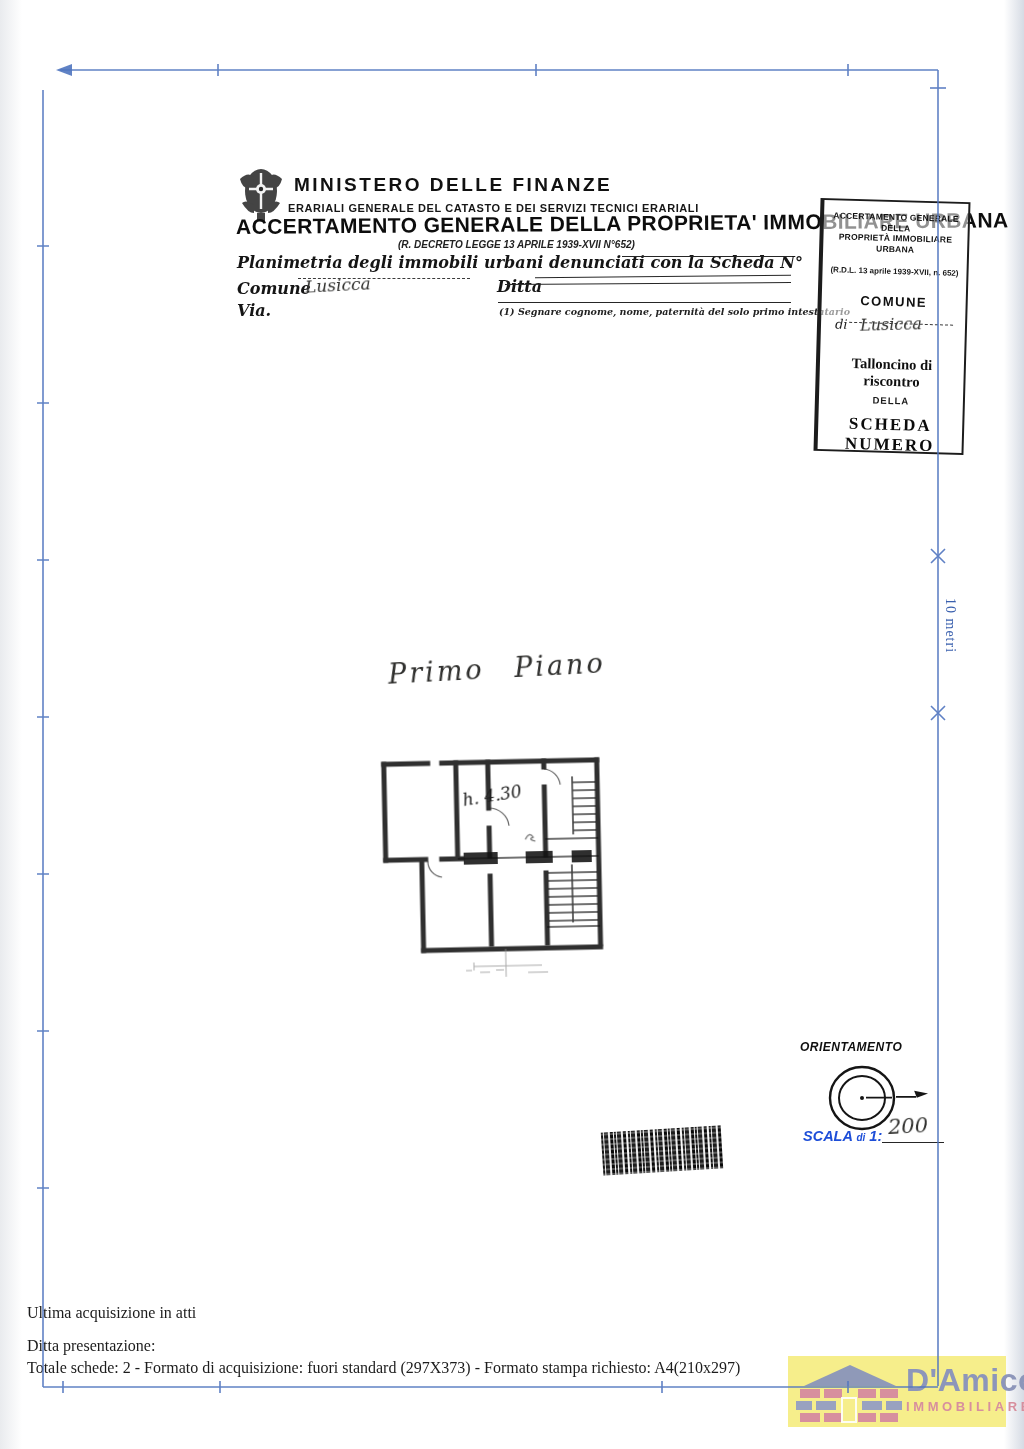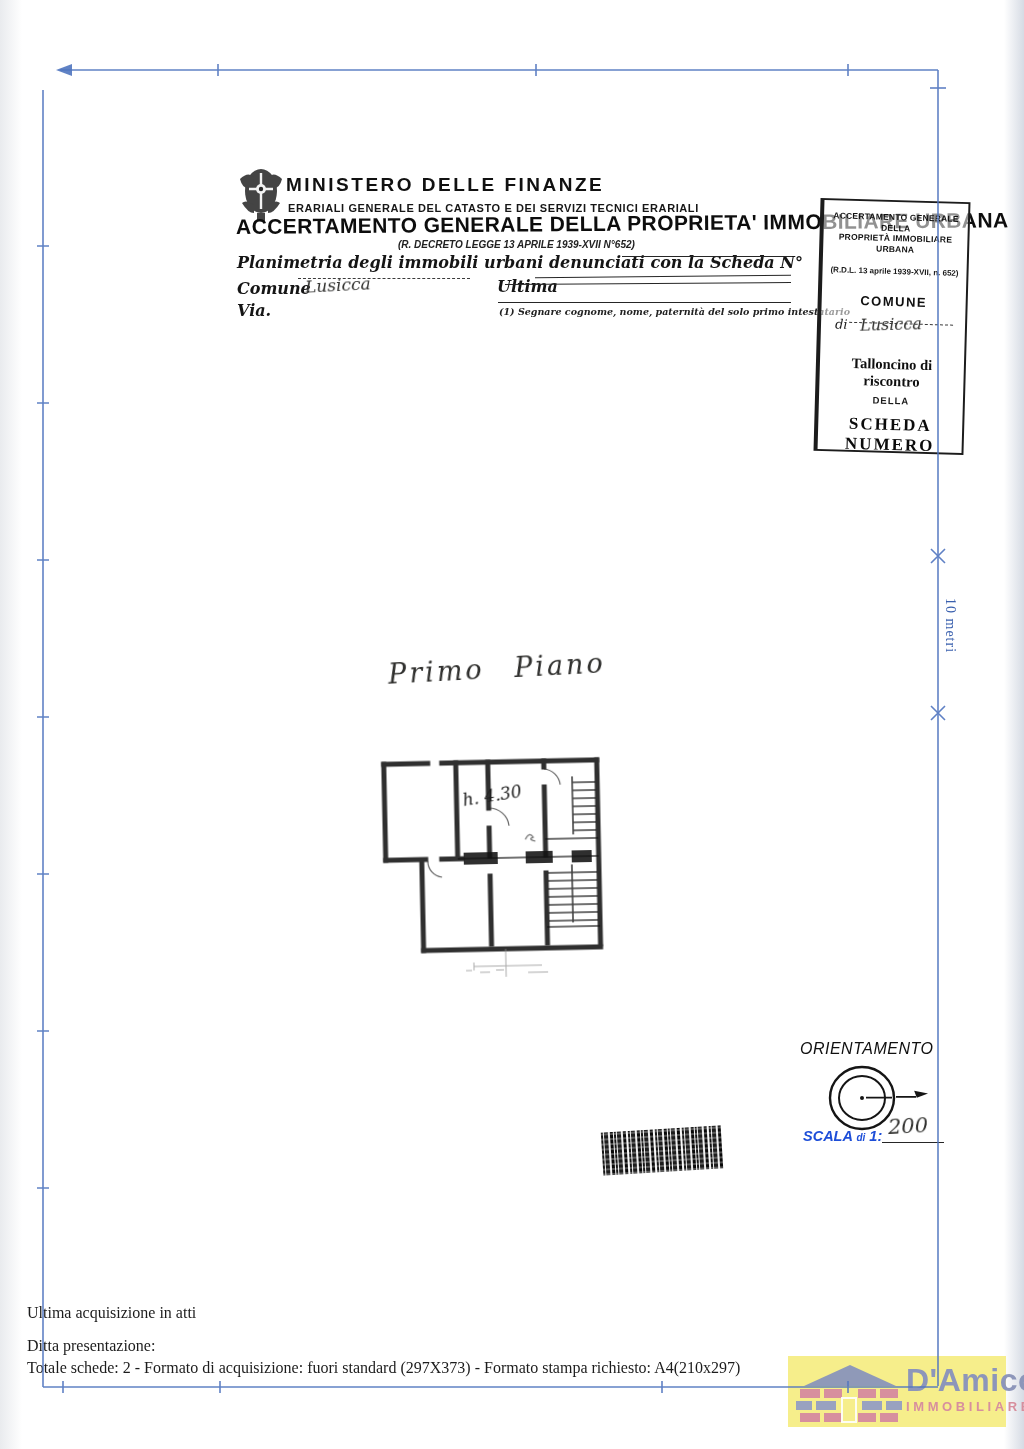--- a/index.html
+++ b/index.html
@@ -7,21 +7,21 @@
     width:1024px;height:1449px;position:relative;overflow:hidden;
     background:#ffffff;font-family:"Liberation Sans",sans-serif;color:#1a1a1a;
   }
   .scan-edge-left{position:absolute;left:0;top:0;width:22px;height:100%;
     background:linear-gradient(90deg,#e9ebee 0%,rgba(255,255,255,0) 100%);}
   .scan-edge-right{position:absolute;right:0;top:0;width:20px;height:100%;
     background:linear-gradient(270deg,#d6dbe4 0%,rgba(255,255,255,0) 100%);}
   .abs{position:absolute;}
 
   
-  .ministry{left:286px;top:174px;font-weight:bold;font-size:19px;letter-spacing:2.5px;color:#111;}
+  .ministry{left:294px;top:174px;font-weight:bold;font-size:19px;letter-spacing:2.5px;color:#111;}
   .direction{left:288px;top:202px;font-weight:bold;font-size:11px;letter-spacing:.6px;color:#161616;}
   .main-title{left:236px;top:215px;font-weight:bold;font-size:21px;letter-spacing:.4px;color:#0d0d0d;
     transform:rotate(-.5deg);white-space:nowrap;transform-origin:left;}
   .decree{left:398px;top:239px;font-weight:bold;font-style:italic;font-size:10px;color:#222;}
   .script{font-family:"DejaVu Serif",serif;font-style:italic;font-weight:bold;color:#151515;}
   .planline{left:237px;top:253px;font-size:16px;font-style:italic;}
   .formlabel{font-size:16px;}
   .rule{position:absolute;border-bottom:1.6px solid #262626;}
   .rule-dash{position:absolute;border-bottom:1.6px dashed #3a3a3a;}
   .footnote{left:499px;top:306px;font-family:"DejaVu Serif",serif;font-style:italic;font-weight:bold;
@@ -41,21 +41,21 @@
   .tallon .tris{font-family:"Liberation Serif",serif;font-weight:bold;font-size:14.5px;margin-top:22px;color:#0f0f0f;}
   .tallon .tdel{font-weight:bold;font-size:9.5px;letter-spacing:1px;margin-top:5px;}
   .tallon .tsch{font-family:"Liberation Serif",serif;font-weight:bold;font-size:17px;letter-spacing:2px;margin-top:9px;color:#0b0b0b;}
 
   
   .primo{left:388px;top:653px;font-size:27px;letter-spacing:3px;word-spacing:18px;}
   .planwrap{left:376px;top:748px;width:242px;height:246px;transform:rotate(-1.2deg);
     filter:blur(.28px) contrast(1.05);}
 
   
-  .orient-title{left:800px;top:1040px;font-weight:normal;font-style:italic;font-size:16px;
+  .orient-title{left:800px;top:1040px;font-weight:bold;font-style:italic;font-size:12px;
     letter-spacing:.5px;color:#101010;}
   .scala-row{left:803px;top:1128px;font-weight:bold;font-style:italic;font-size:14.5px;color:#1d4ed8;white-space:nowrap;}
   .scala-row .small{font-size:10px;}
   .scala-val{left:888px;top:1114px;font-size:21px;}
   .scala-rule{left:882px;top:1142px;width:62px;}
 
   
   .barcode{left:602px;top:1129px;width:120px;height:43px;transform:rotate(-3.5deg);
     filter:blur(.55px);
     background:
@@ -105,21 +105,21 @@
 <div class="abs main-title">ACCERTAMENTO GENERALE DELLA PROPRIETA' IMMOBILIARE URBANA</div>
 <div class="abs decree">(R. DECRETO LEGGE 13 APRILE 1939-XVII N°652)</div>
 
 <div class="abs script planline">Planimetria degli immobili urbani denunciati con la Scheda N°</div>
 <div class="rule" style="left:622px;top:256px;width:170px;"></div>
 
 <div class="abs script formlabel" style="left:237px;top:279px;">Comune</div>
 <div class="abs handwrite" style="left:305px;top:275px;font-size:17px;">Lusicca</div>
 <div class="rule-dash" style="left:298px;top:278px;width:172px;"></div>
 
-<div class="abs script formlabel" style="left:497px;top:277px;">Ultima</div>
+<div class="abs script formlabel" style="left:497px;top:277px;">Ditta</div>
 <div class="rule" style="left:535px;top:276px;width:256px;transform:rotate(-.6deg);"></div>
 <div class="rule" style="left:505px;top:283px;width:286px;transform:rotate(-.4deg);"></div>
 
 <div class="rule" style="left:498px;top:302px;width:293px;"></div>
 <div class="abs footnote">(1) Segnare cognome, nome, paternità del solo primo intestatario</div>
 <div class="abs script formlabel" style="left:237px;top:301px;">Via.</div>
 
 <div class="abs tallon">
   <div class="t1">ACCERTAMENTO GENERALE DELLA</div>
   <div class="t1">PROPRIETÀ IMMOBILIARE URBANA</div>

